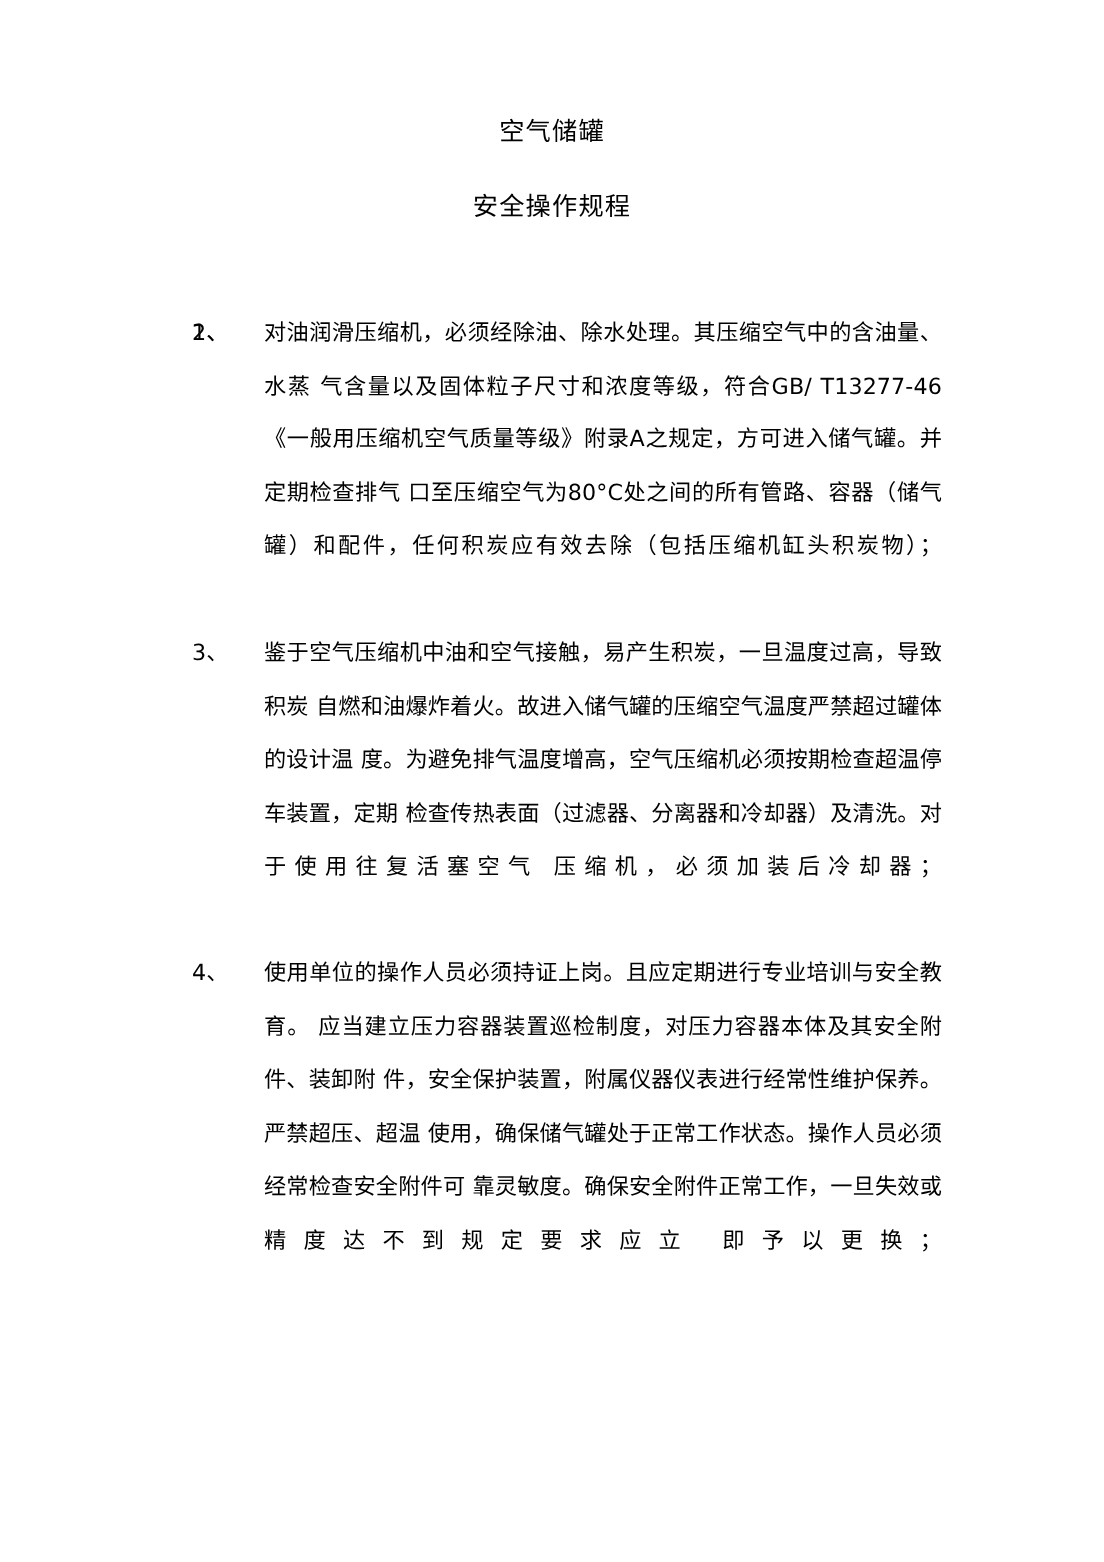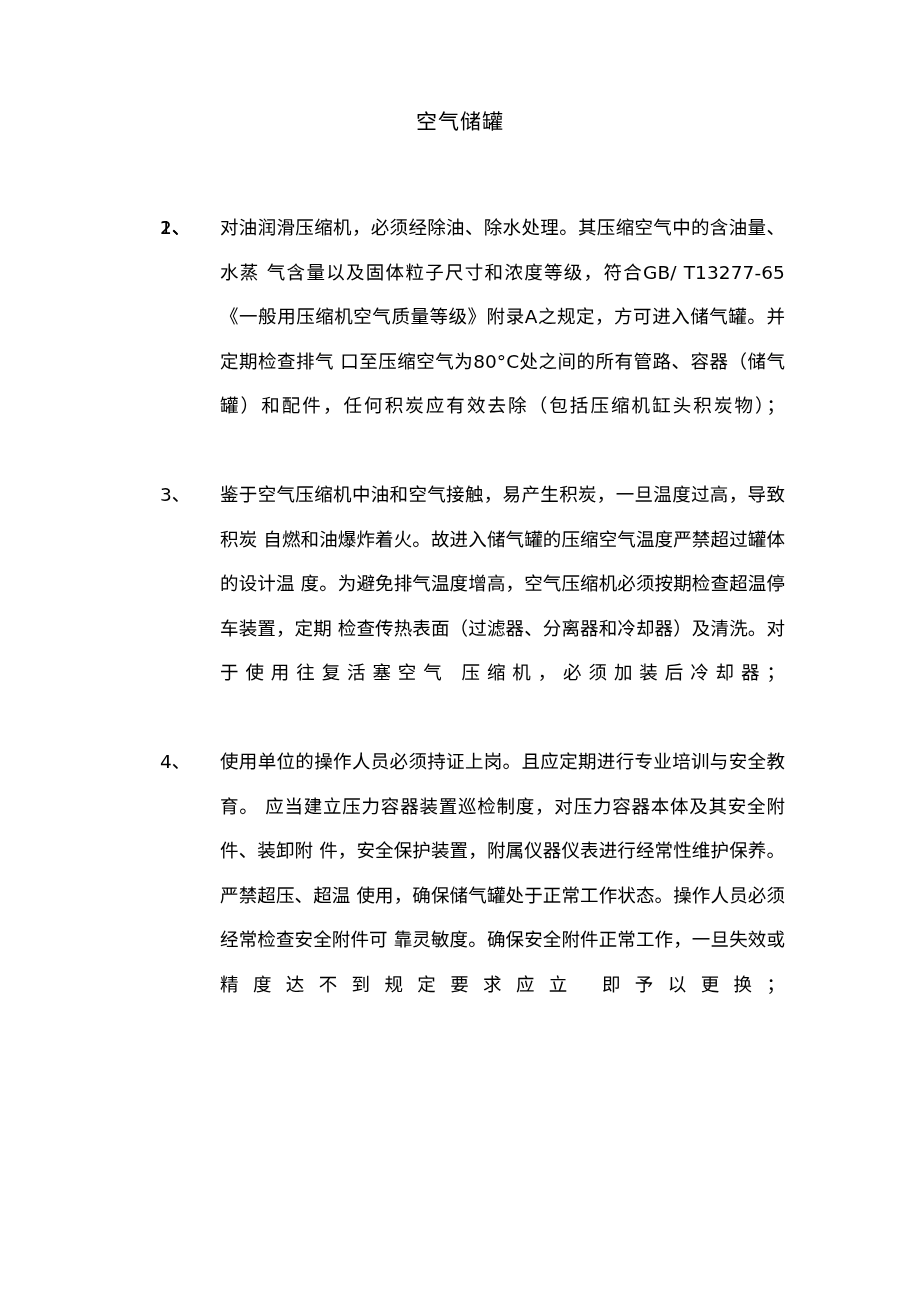--- a/index.html
+++ b/index.html
@@ -25,21 +25,21 @@
   .titles {
     padding-top: 88px;
   }
   .doc-title,
   .doc-subtitle {
     text-align: center;
     font-size: 21px;
     font-weight: 400;
     line-height: 44px;
     letter-spacing: 1px;
-    margin: 12px;
+    margin: 0;
   }
   .doc-subtitle {
     margin-top: 18px;
   }
   .clauses {
     margin: 0;
     padding: 0;
     list-style: none;
     margin-top: 62px;
   }
@@ -75,31 +75,32 @@
     width: 100%;
   }
 </style>
 </head>
 <body>
 
 <div class="page">
 
   <div class="titles">
     <h1 class="doc-title">空气储罐</h1>
+    <h2 class="doc-subtitle">安全操作规程</h2>
   </div>
 
   <ol class="clauses">
 
     <li class="clause">
       <span class="clause-marker">1、</span>
     </li>
 
     <li class="clause">
       <span class="clause-marker">2、</span>
-      <span class="clause-body">对油润滑压缩机，必须经除油、除水处理。其压缩空气中的含油量、水蒸 气含量以及固体粒子尺寸和浓度等级，符合GB/ T13277-65《一般用压缩机空气质量等级》附录A之规定，方可进入储气罐。并定期检查排气 口至压缩空气为80°C处之间的所有管路、容器（储气罐）和配件，任何积炭应有效去除（包括压缩机缸头积炭物）；</span>
+      <span class="clause-body">对油润滑压缩机，必须经除油、除水处理。其压缩空气中的含油量、水蒸 气含量以及固体粒子尺寸和浓度等级，符合GB/ T13277-46《一般用压缩机空气质量等级》附录A之规定，方可进入储气罐。并定期检查排气 口至压缩空气为80°C处之间的所有管路、容器（储气罐）和配件，任何积炭应有效去除（包括压缩机缸头积炭物）；</span>
     </li>
 
     <li class="clause">
       <span class="clause-marker">3、</span>
       <span class="clause-body">鉴于空气压缩机中油和空气接触，易产生积炭，一旦温度过高，导致积炭 自燃和油爆炸着火。故进入储气罐的压缩空气温度严禁超过罐体的设计温 度。为避免排气温度增高，空气压缩机必须按期检查超温停车装置，定期 检查传热表面（过滤器、分离器和冷却器）及清洗。对于使用往复活塞空气 压缩机，必须加装后冷却器；</span>
     </li>
 
     <li class="clause">
       <span class="clause-marker">4、</span>
       <span class="clause-body">使用单位的操作人员必须持证上岗。且应定期进行专业培训与安全教育。 应当建立压力容器装置巡检制度，对压力容器本体及其安全附件、装卸附 件，安全保护装置，附属仪器仪表进行经常性维护保养。严禁超压、超温 使用，确保储气罐处于正常工作状态。操作人员必须经常检查安全附件可 靠灵敏度。确保安全附件正常工作，一旦失效或精度达不到规定要求应立 即予以更换；</span>

